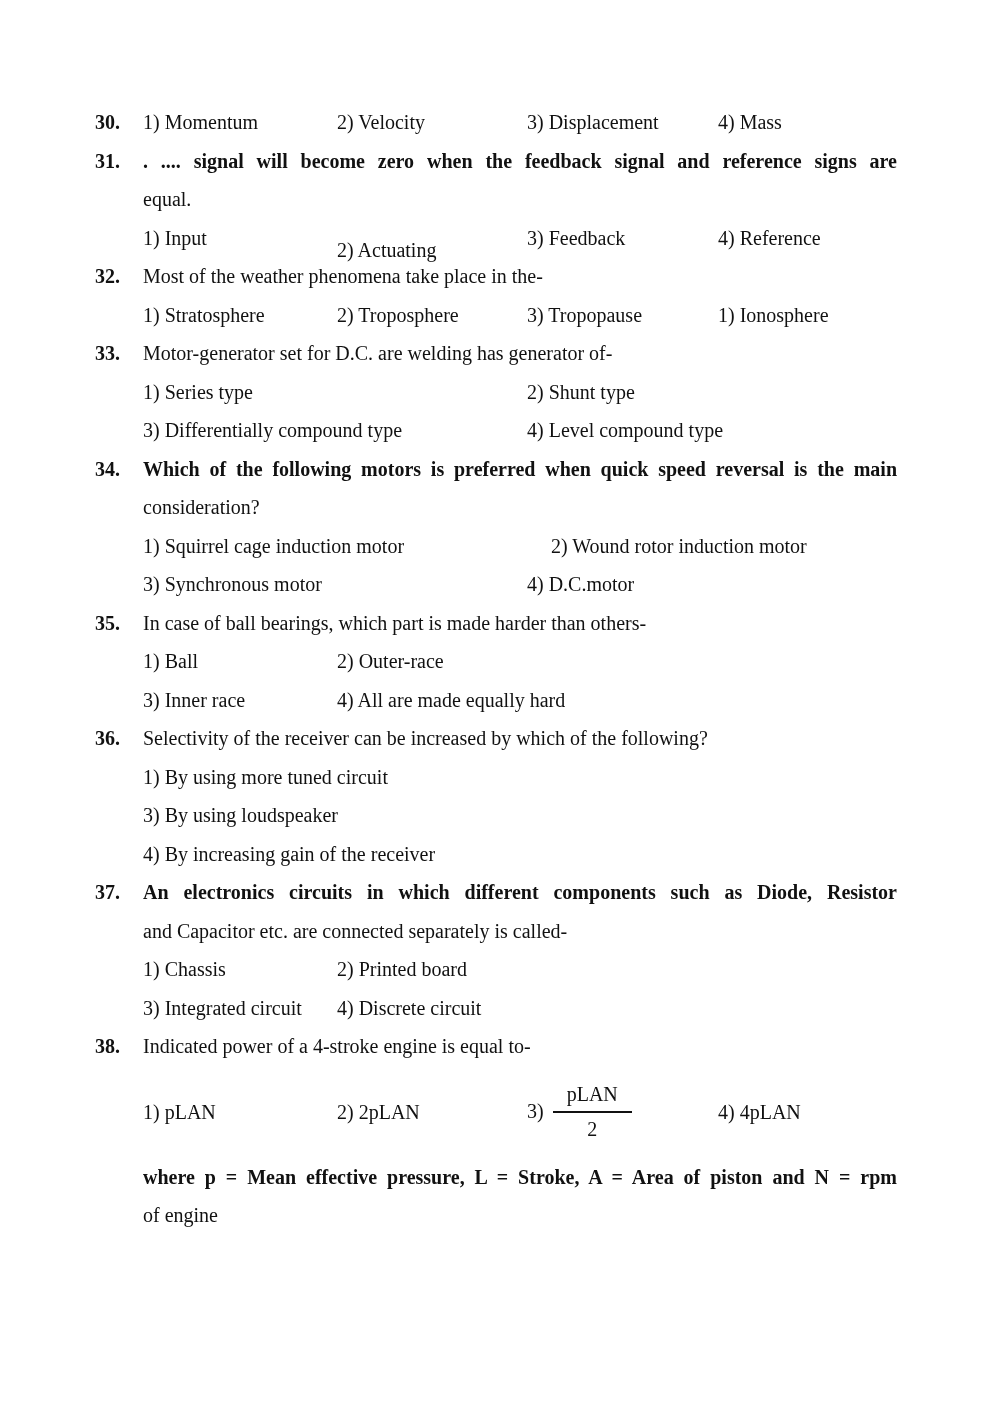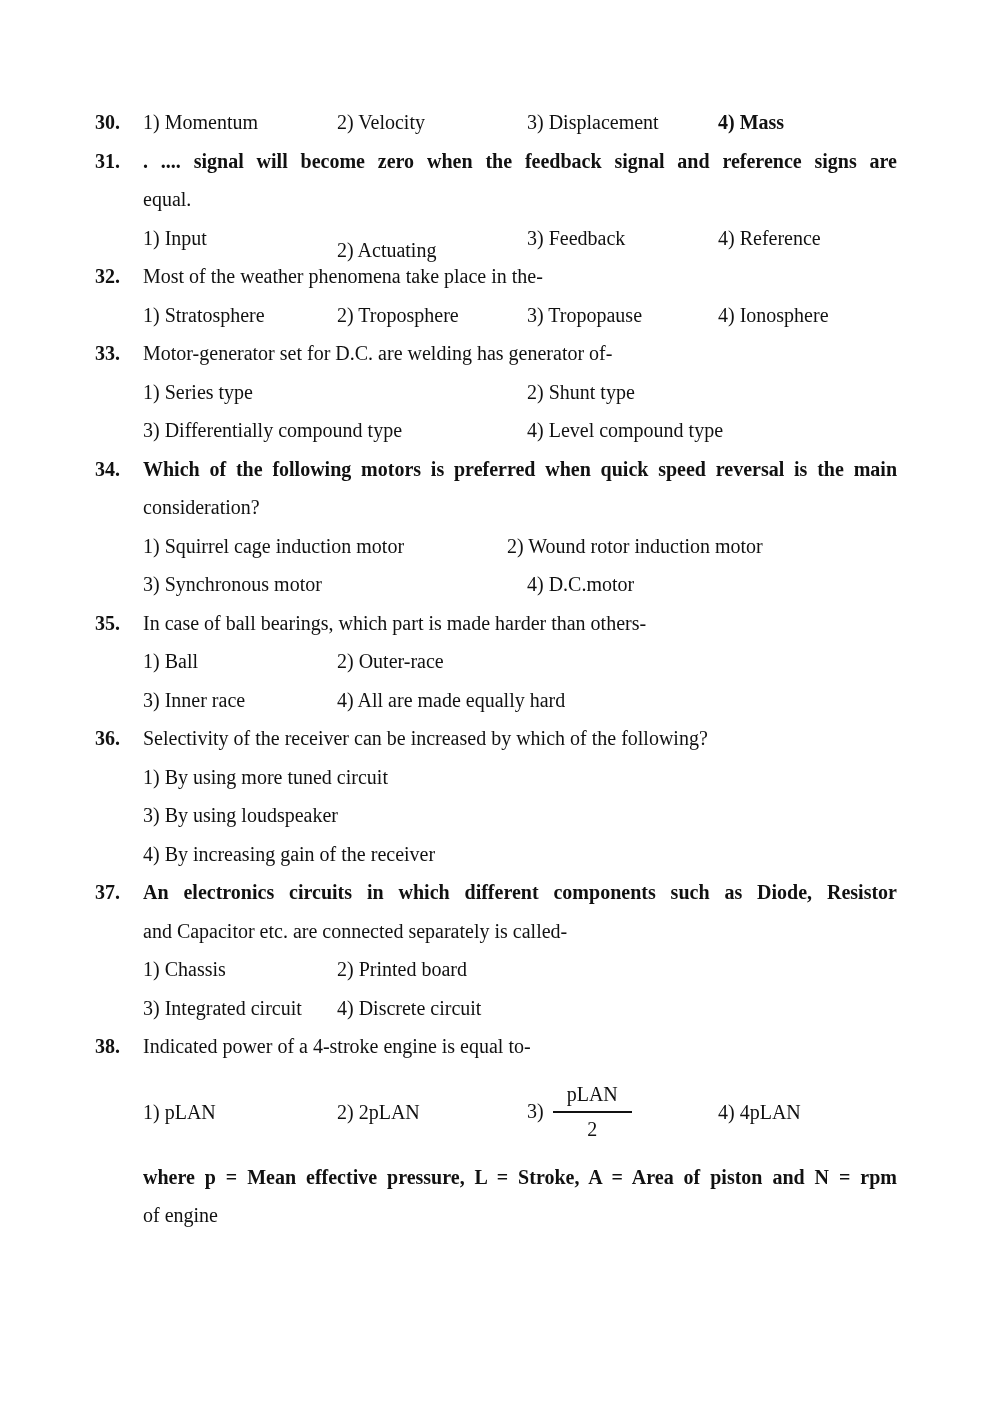--- a/index.html
+++ b/index.html
@@ -63,21 +63,21 @@
 
 <div class="page">
   <div class="content">
       <div class="question">
         <div class="qnum">30.</div>
         <div class="qbody">
           <div class="optrow row4">
             <div class="opt" style="left: 0px;">1) Momentum</div>
             <div class="opt" style="left: 194px;">2) Velocity</div>
             <div class="opt" style="left: 384px;">3) Displacement</div>
-            <div class="opt" style="left: 575px; font-weight: bold;">4) Mass</div>
+            <div class="opt" style="left: 575px;">4) Mass</div>
           </div>
         </div>
       </div>
       <div class="question">
         <div class="qnum">31.</div>
         <div class="qbody">
           <div class="line justify">. .... signal will become zero when the feedback signal and reference signs are</div>
           <div class="line">equal.</div>
           <div class="optrow row4">
             <div class="opt" style="left: 0px;">1) Input</div>
@@ -88,21 +88,21 @@
         </div>
       </div>
       <div class="question">
         <div class="qnum">32.</div>
         <div class="qbody">
           <div class="line">Most of the weather phenomena take place in the-</div>
           <div class="optrow row4">
             <div class="opt" style="left: 0px;">1) Stratosphere</div>
             <div class="opt" style="left: 194px;">2) Troposphere</div>
             <div class="opt" style="left: 384px;">3) Tropopause</div>
-            <div class="opt" style="left: 575px;">4) Ionosphere</div>
+            <div class="opt" style="left: 575px;">1) Ionosphere</div>
           </div>
         </div>
       </div>
       <div class="question">
         <div class="qnum">33.</div>
         <div class="qbody">
           <div class="line">Motor-generator set for D.C. are welding has generator of-</div>
           <div class="optrow grid2-wide">
             <div class="opt" style="left: 0px;">1) Series type</div>
             <div class="opt" style="left: 384px;">2) Shunt type</div>
@@ -113,21 +113,21 @@
           </div>
         </div>
       </div>
       <div class="question">
         <div class="qnum">34.</div>
         <div class="qbody">
           <div class="line justify">Which of the following motors is preferred when quick speed reversal is the main</div>
           <div class="line">consideration?</div>
           <div class="optrow grid2-wide">
             <div class="opt" style="left: 0px;">1) Squirrel cage induction motor</div>
-            <div class="opt" style="left: 364px;">2) Wound rotor induction motor</div>
+            <div class="opt" style="left: 408px;">2) Wound rotor induction motor</div>
           </div>
           <div class="optrow grid2-wide">
             <div class="opt" style="left: 0px;">3) Synchronous motor</div>
             <div class="opt" style="left: 384px;">4) D.C.motor</div>
           </div>
         </div>
       </div>
       <div class="question">
         <div class="qnum">35.</div>
         <div class="qbody">

